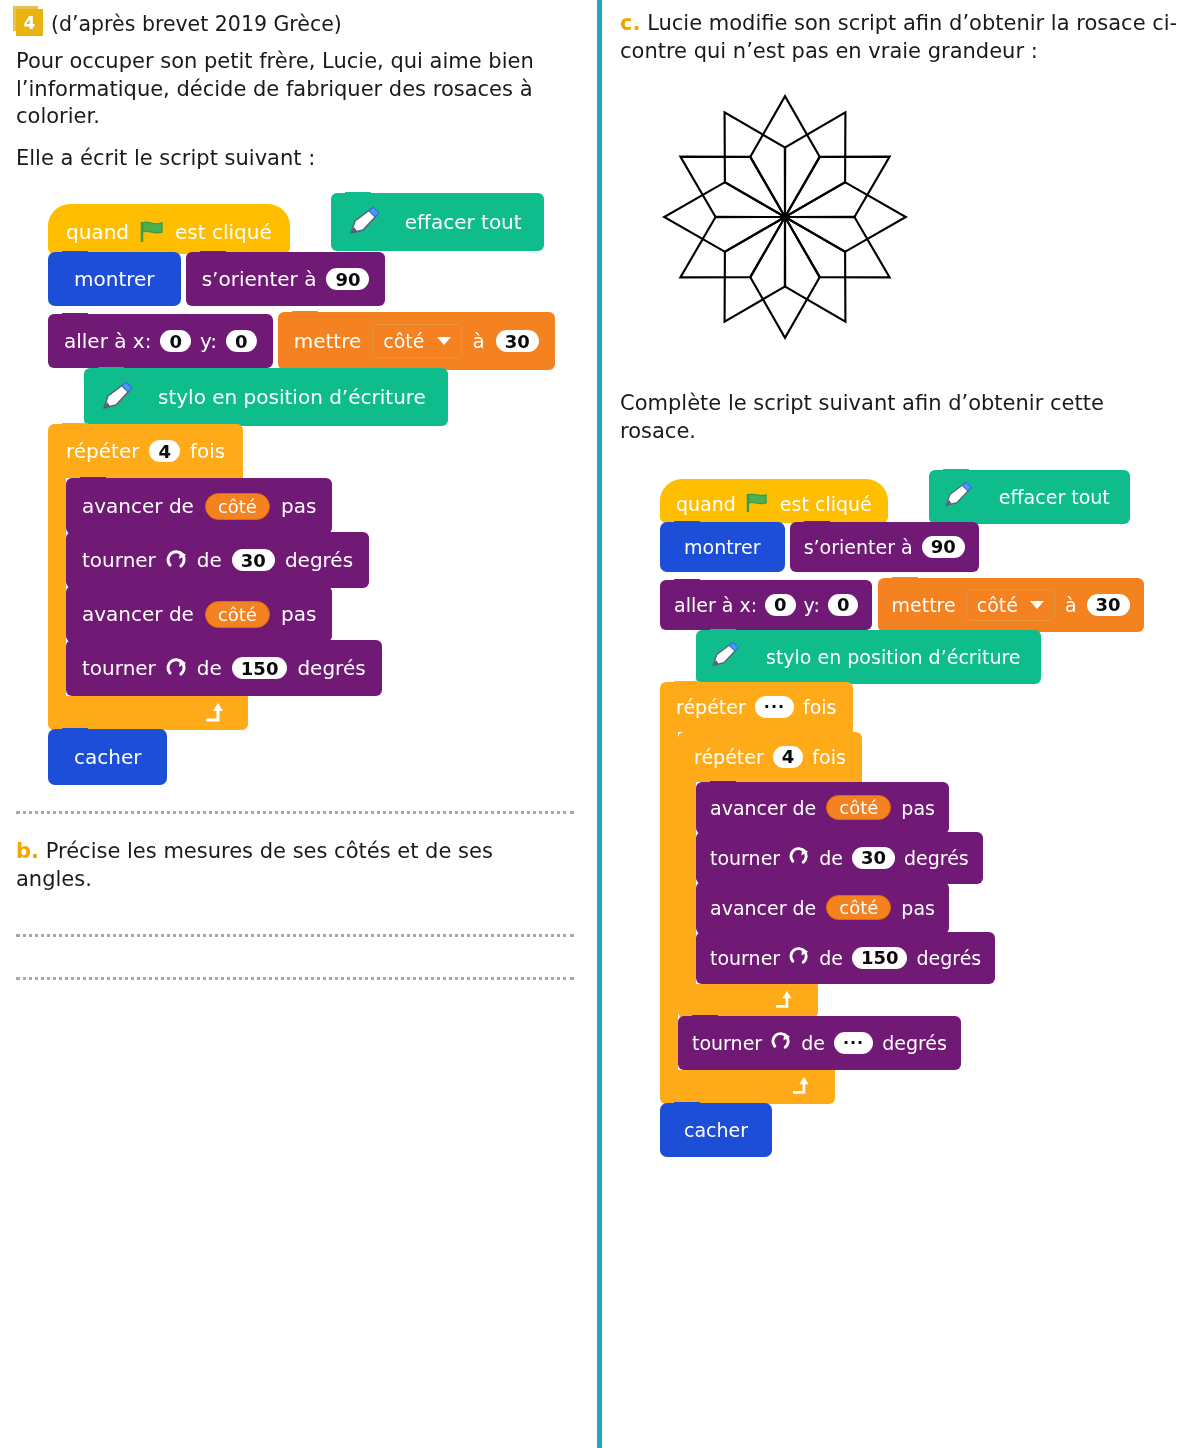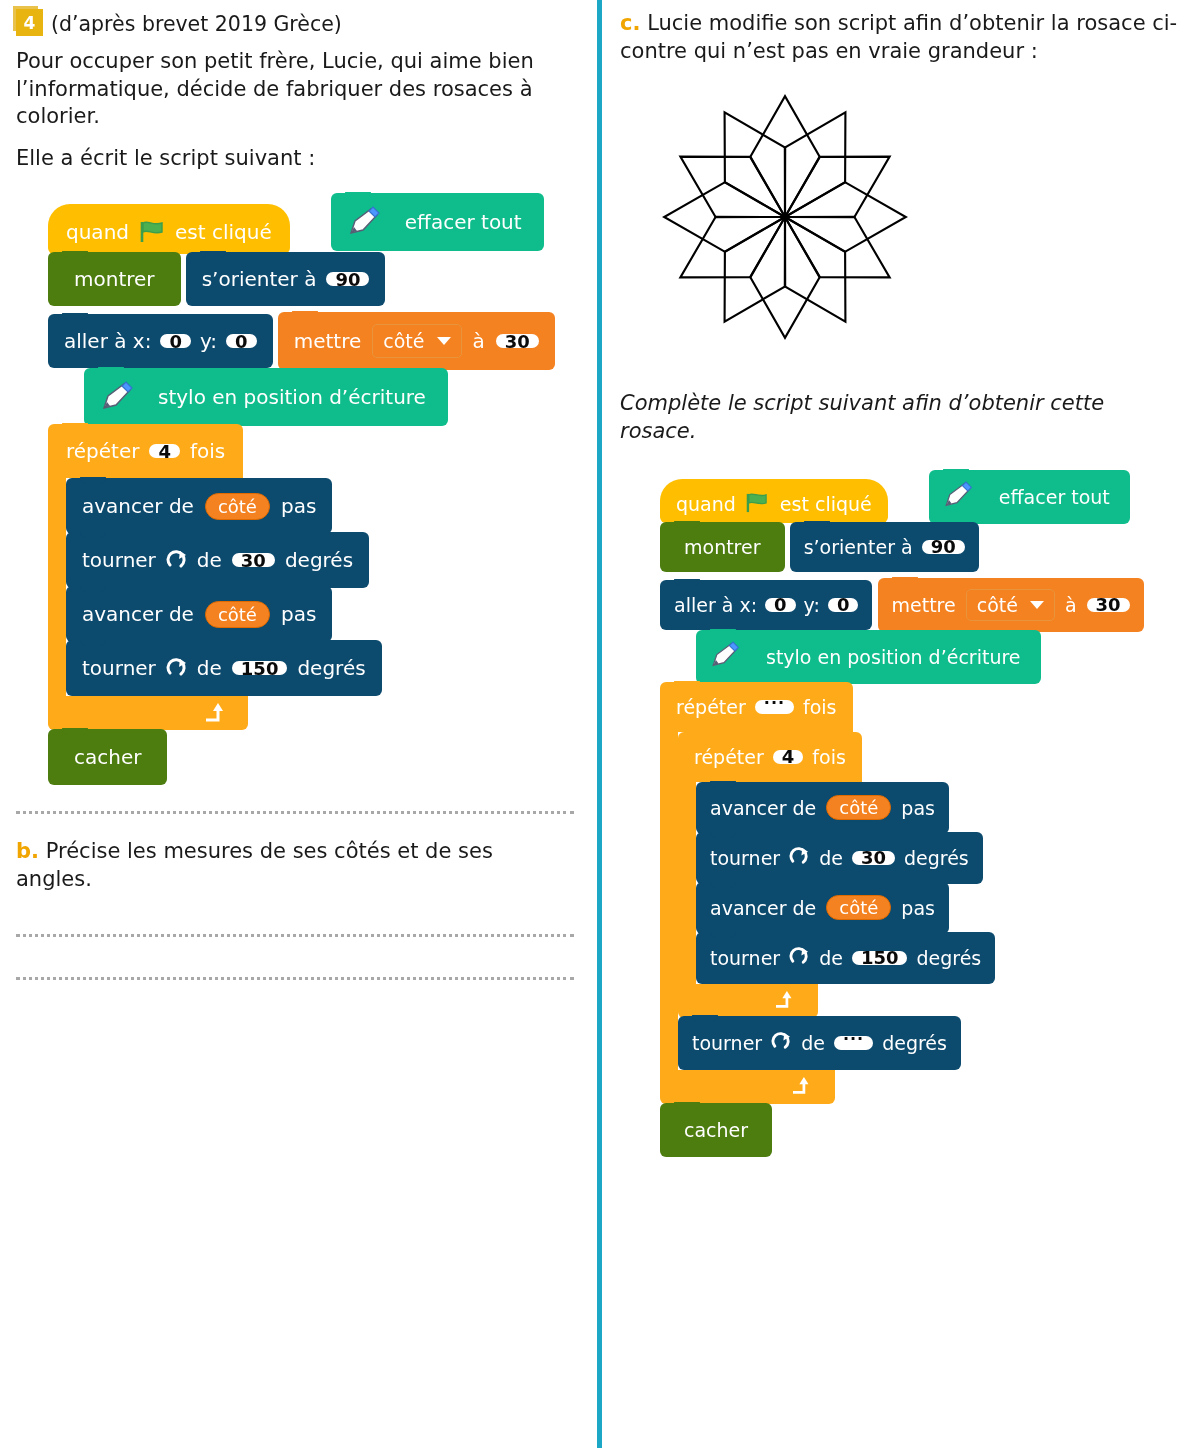--- a/index.html
+++ b/index.html
@@ -47,23 +47,23 @@
 
   
   .script { position: relative; font-family: "DejaVu Sans", sans-serif; }
   .blk {
     position: relative;
     display: inline-flex; align-items: center;
     color: #ffffff;
     border-radius: 6px;
     white-space: nowrap;
   }
-  .blk.motion   { background: #0c4a6e; }
+  .blk.motion   { background: #701a75; }
   .blk.pen      { background: #0FBD8C; margin-left: 36px; }
-  .blk.looks    { background: #4d7c0f; }
+  .blk.looks    { background: #1d4ed8; border-radius: 7px; }
   .blk.vars     { background: #F58220; margin-top: 6px; }
   .blk.events   { background: #FFBF00; }
 
   .row { margin-top: -2px; }
 
   
   .blk::before {
     content: ""; position: absolute; left: 14px; top: -1px;
     width: 26px; height: 7px;
     background: inherit;
@@ -77,21 +77,21 @@
   }
   .hat::before { display: none; }
 
   .lbl { position: relative; z-index: 1; }
 
   
   .oval {
     display: inline-flex; align-items: center; justify-content: center;
     background: #ffffff; color: #0a0a0a;
     border-radius: 999px;
-    min-width: 28px; height: 14px;
+    min-width: 28px; height: 22px;
     padding: 0 9px;
     font-size: 18px; font-weight: bold;
     position: relative; z-index: 1;
   }
   .oval.dotted { letter-spacing: 1px; font-size: 16px; padding-bottom: 6px; align-items: flex-end; }
 
   
   .pill {
     display: inline-flex; align-items: center; justify-content: center;
     background: #F58220; color: #ffffff;
@@ -357,21 +357,21 @@
           <g transform="rotate(300)">
               <polygon points="0,0 -36,-62 0,-125 36,-62"></polygon>
             </g>
           <g transform="rotate(330)">
               <polygon points="0,0 -36,-62 0,-125 36,-62"></polygon>
             </g>
         </g>
       </svg>
     </div>
 
-    <p class="para" style="margin-top:24px;font-style:italic;">Complète le script suivant afin d’obtenir cette rosace.</p>
+    <p class="para" style="margin-top:24px;">Complète le script suivant afin d’obtenir cette rosace.</p>
 
     <div class="script" style="margin:26px 0 0 40px;">
 
       <div class="blk events hat" style="padding:14px 16px 8px 16px;">
         <span class="lbl t17">quand</span>
         <span class="flag" style="margin:0 9px;">
           <svg viewBox="0 0 26 22" width="24" height="20">
               <path d="M3 1 L3 21" stroke="#3A9E4C" stroke-width="2.6" fill="none"></path>
               <path d="M4 2 C9 -1 14 5 23 2 L23 11 C14 14 9 8 4 11 Z" fill="#4CAF50" stroke="#3A9E4C" stroke-width="1.4"></path>
             </svg>

